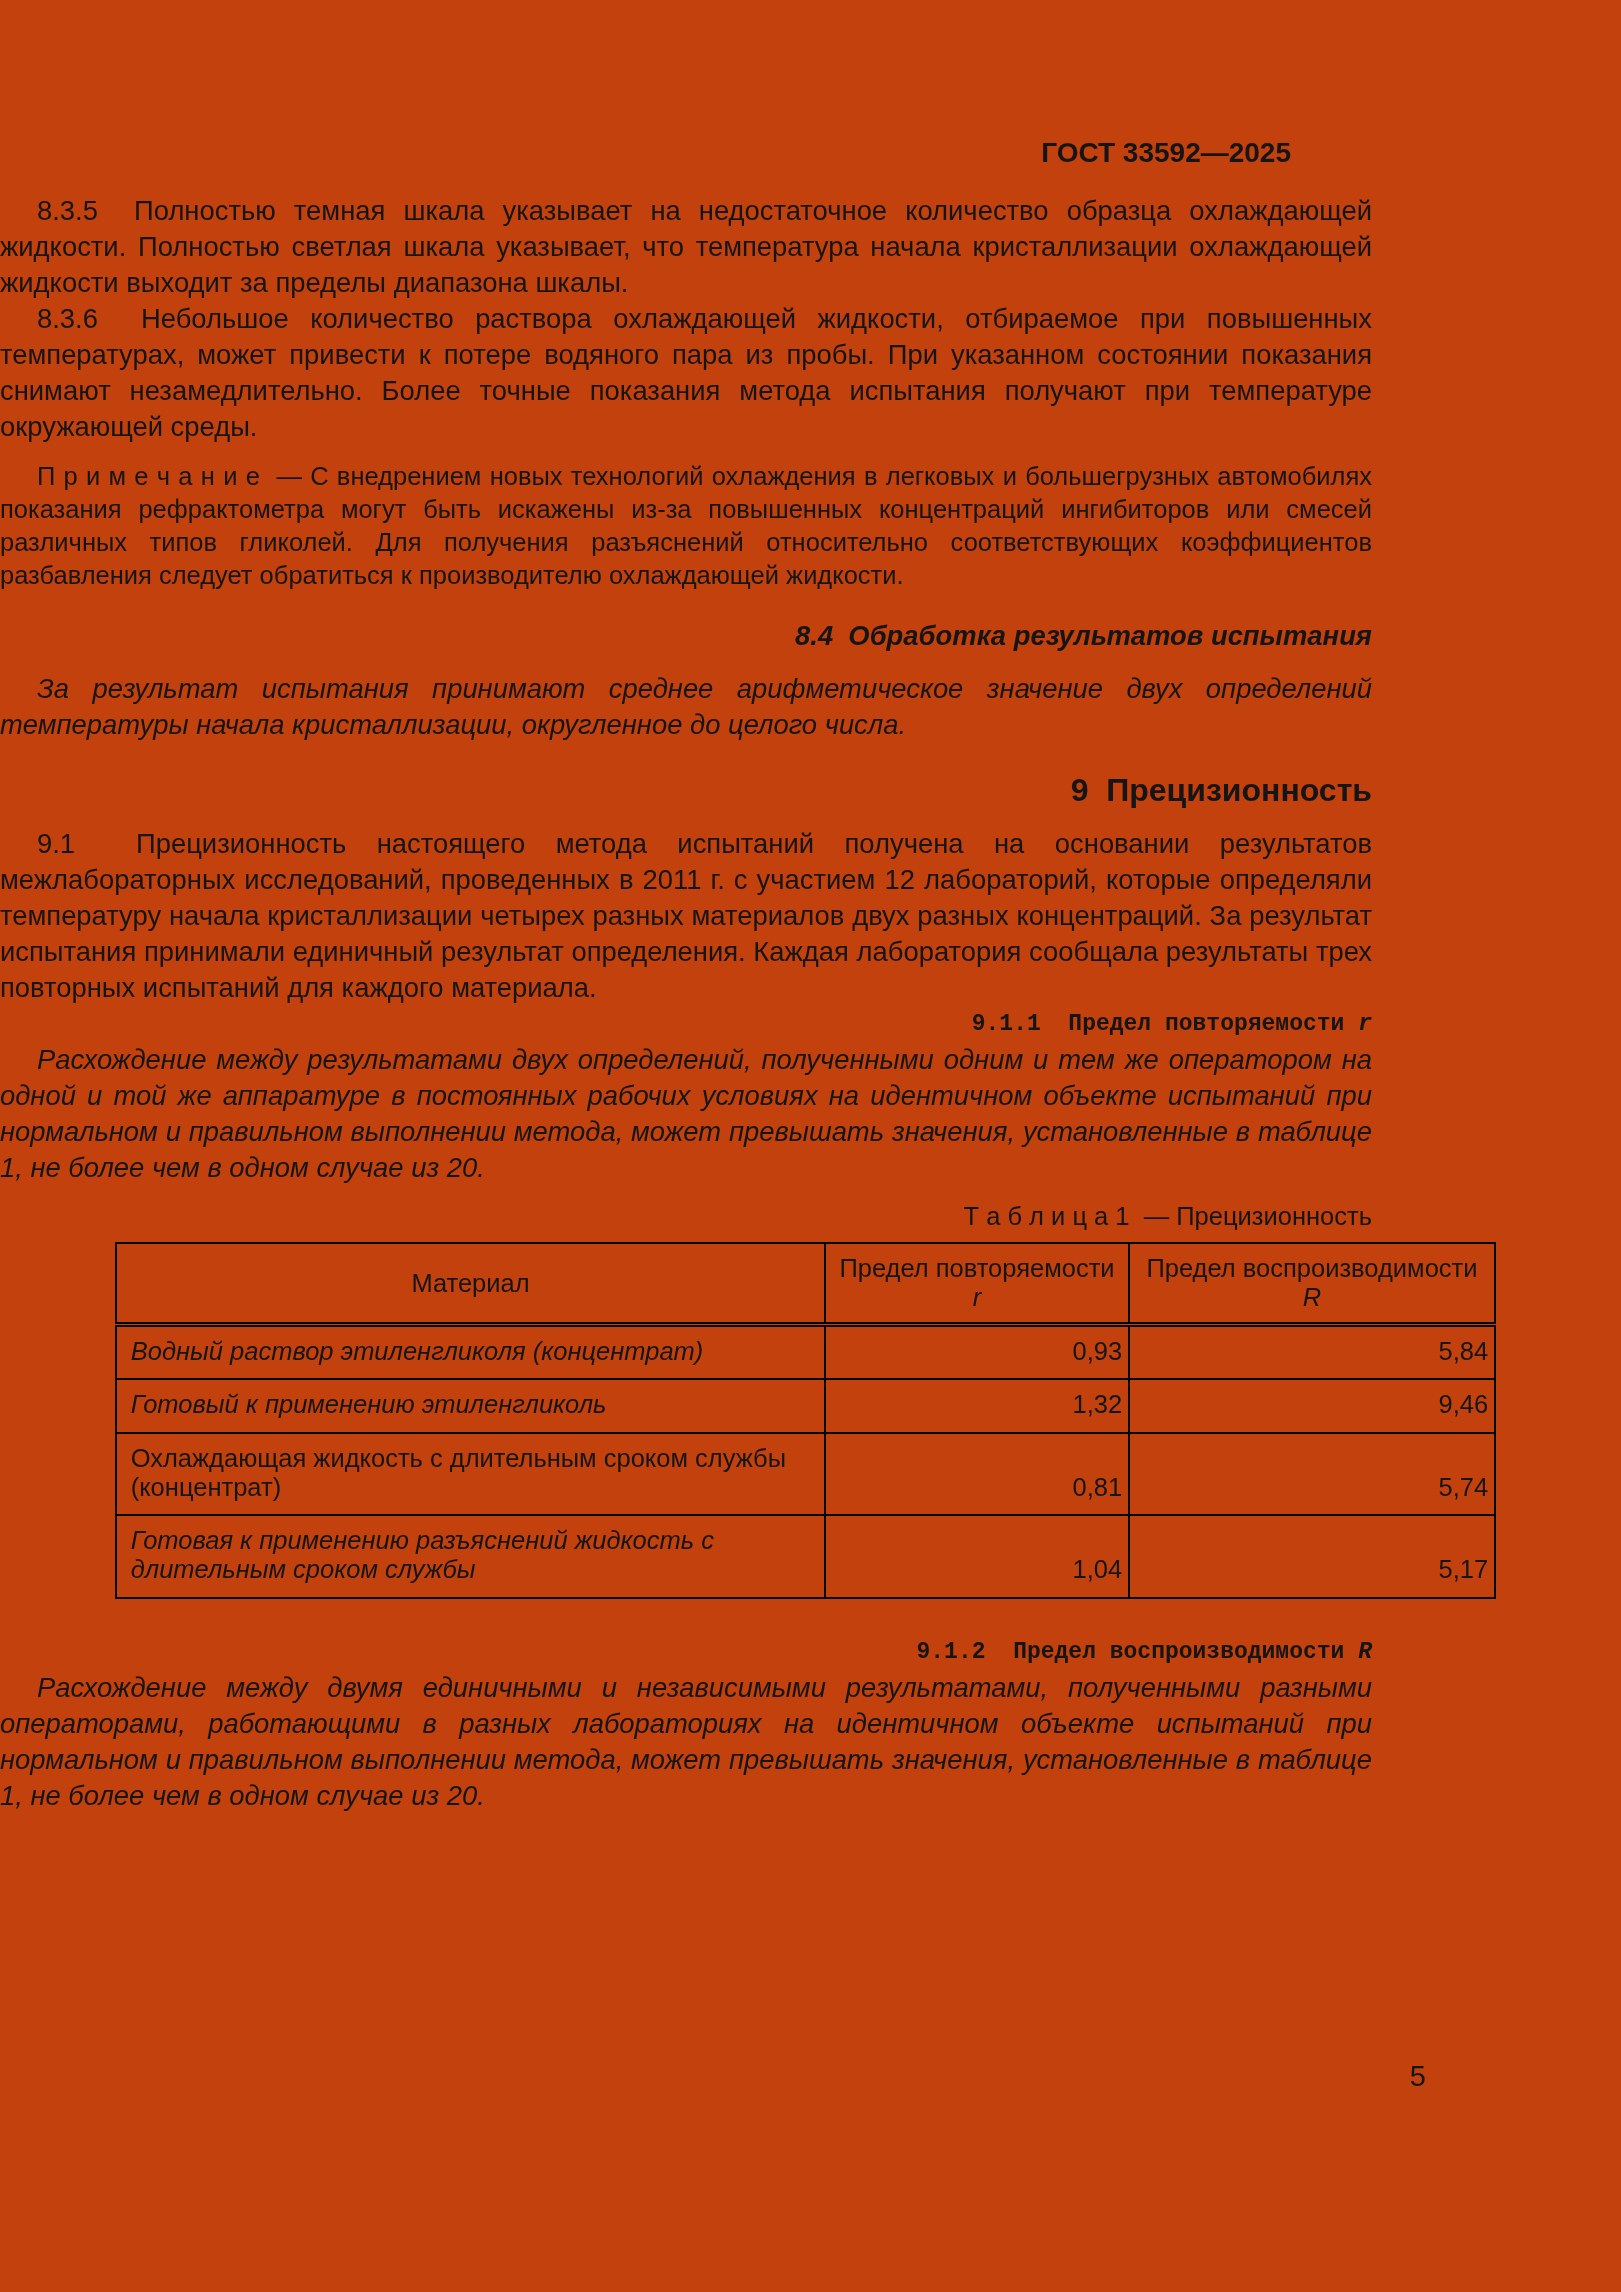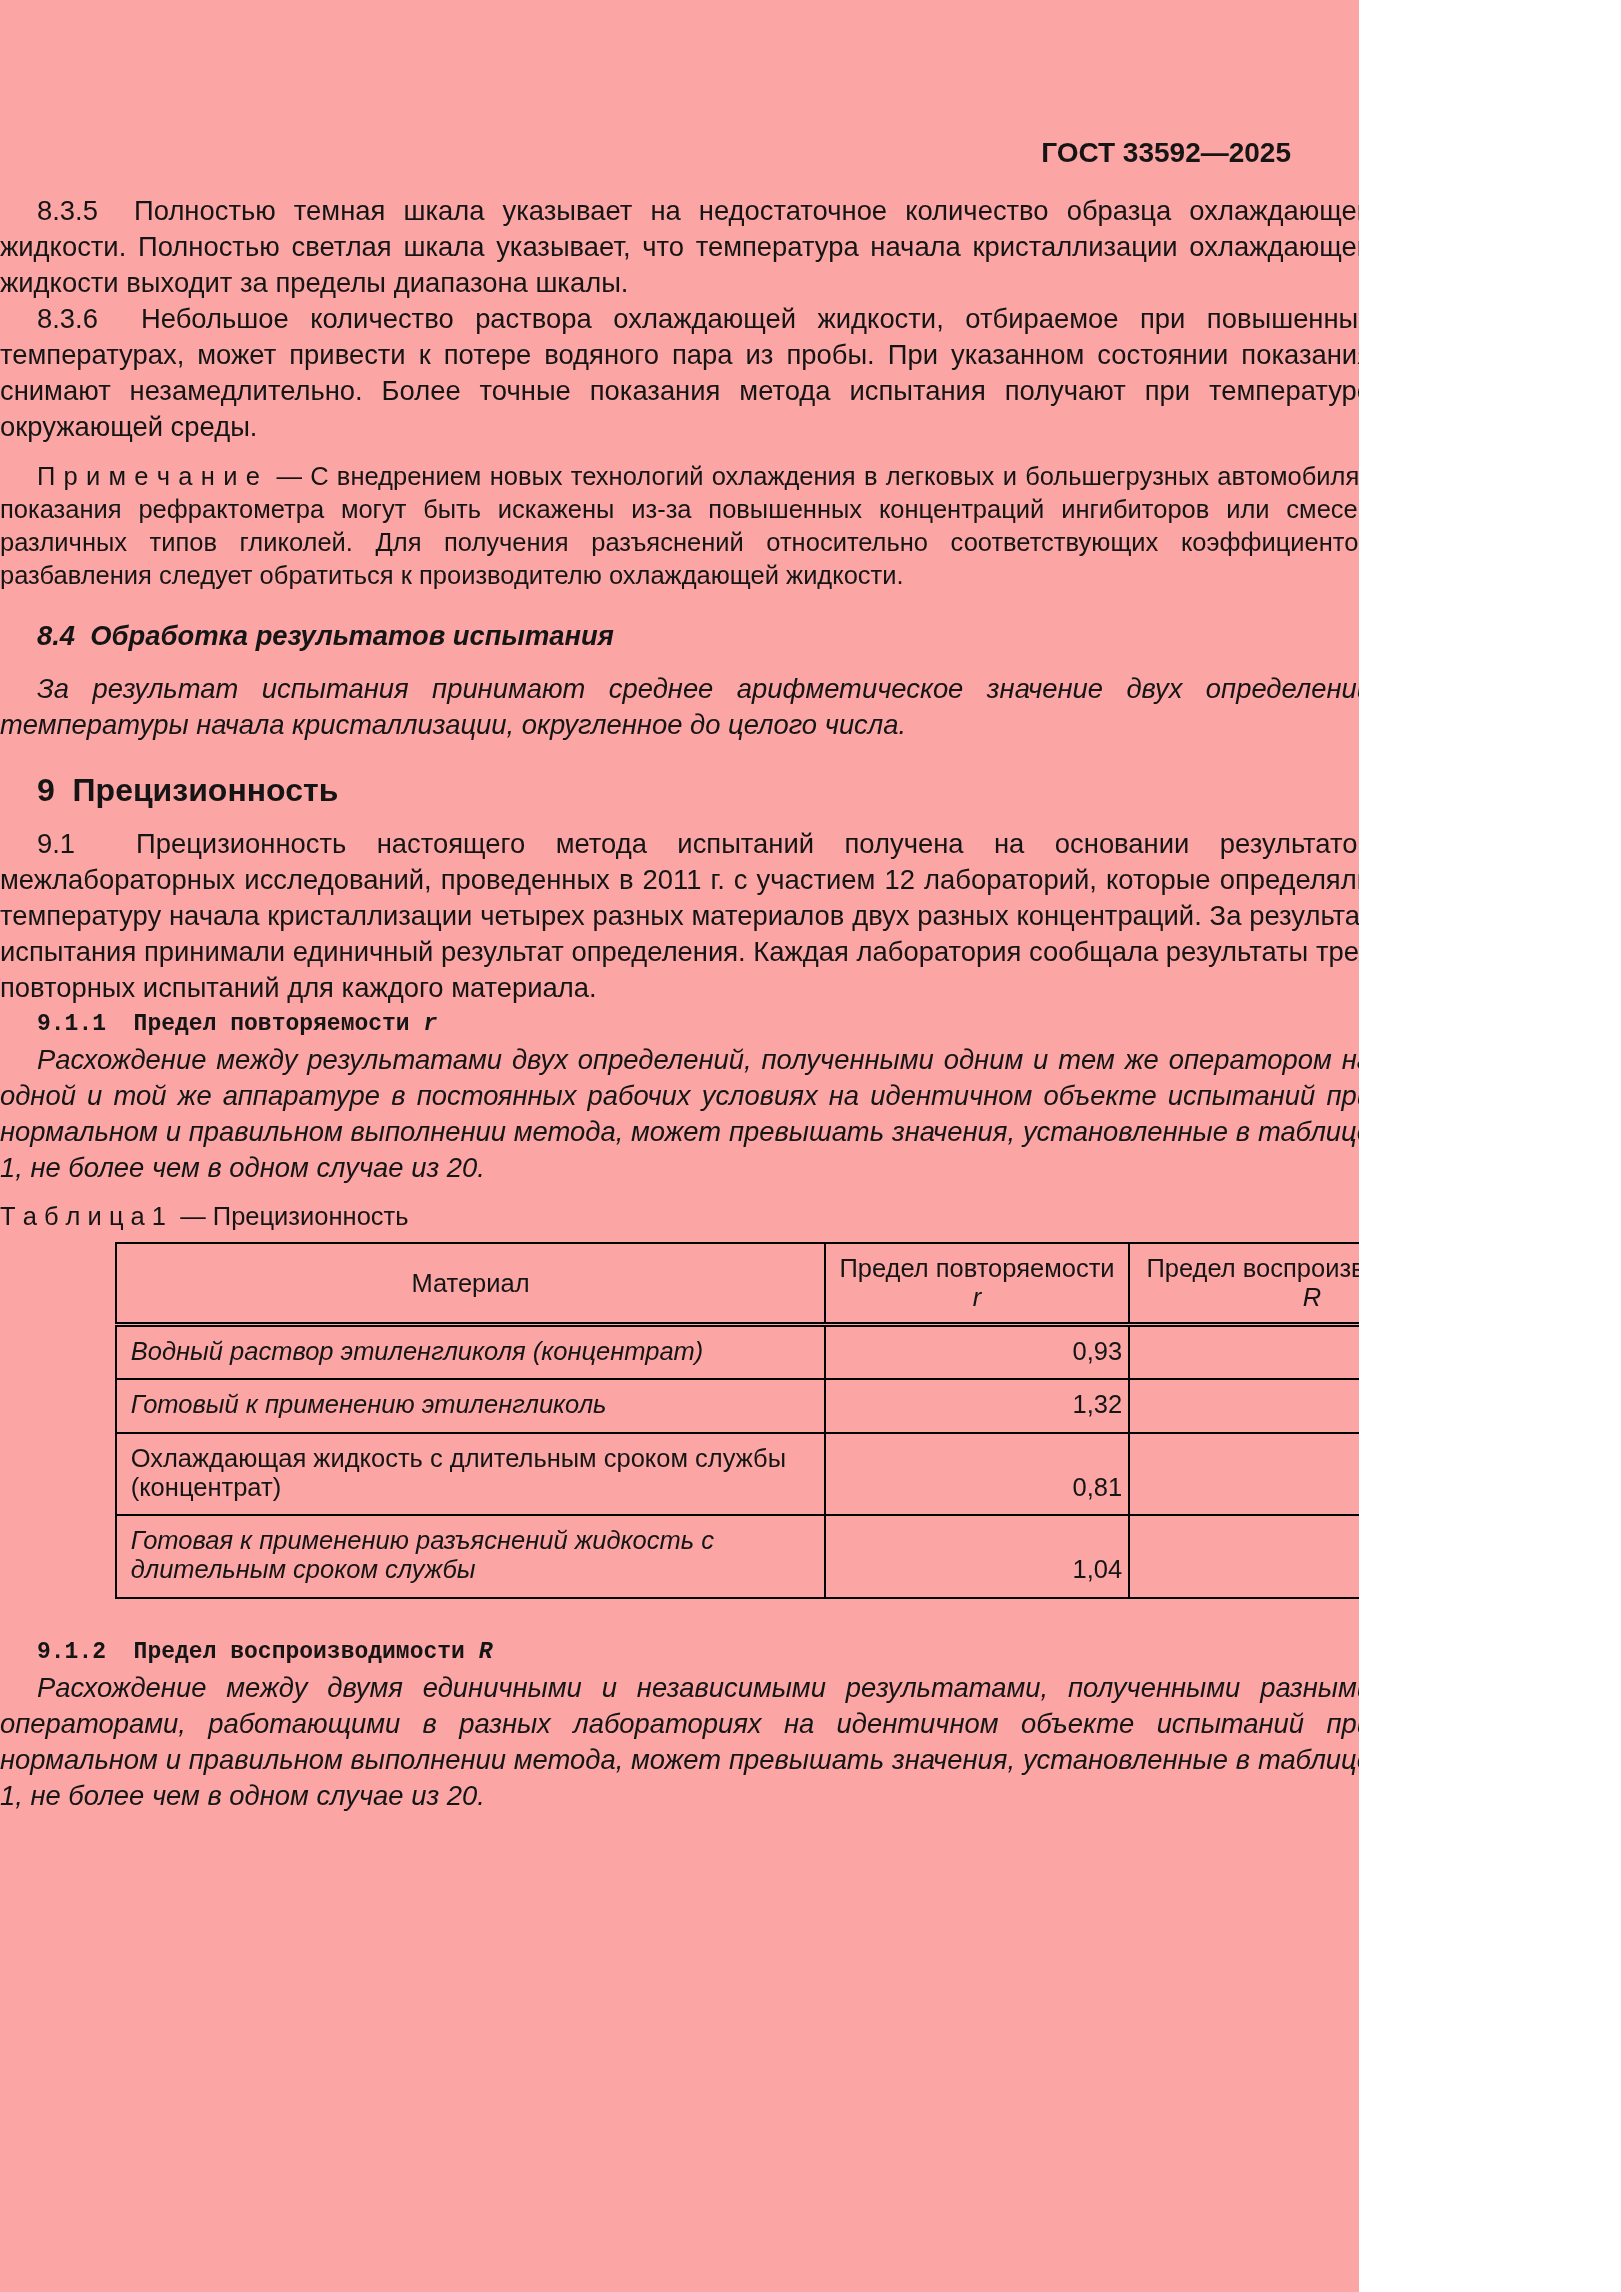--- a/index.html
+++ b/index.html
@@ -1,24 +1,24 @@
 <!DOCTYPE html>
 <html lang="ru"><head>
 <meta charset="utf-8">
 <style>
   html,body{margin:0;padding:0;background:#ffffff;}
   body{
     width:1621px;height:2293px;
     font-family:"Liberation Sans", sans-serif;
     color:#151515;
   }
-  .page{position:relative;width:1359px;height:2293px;background:#fca5a5;overflow:hidden;}
+  .page{position:relative;width:1621px;height:2293px;background:#c2410c;overflow:hidden;}
 
   
-  .tx{margin-left:98px;width:1372px;}
+  .tx{margin-left:98px;width:1372px;text-align:right;}
 
   #hdr{
     margin-top:137px;
     font-size:28px;font-weight:bold;
     text-align:right;padding-right:179px;box-sizing:border-box;
   }
 
   .para{
     margin:0;font-size:27.4px;line-height:36px;
     text-align:justify;text-indent:37px;

